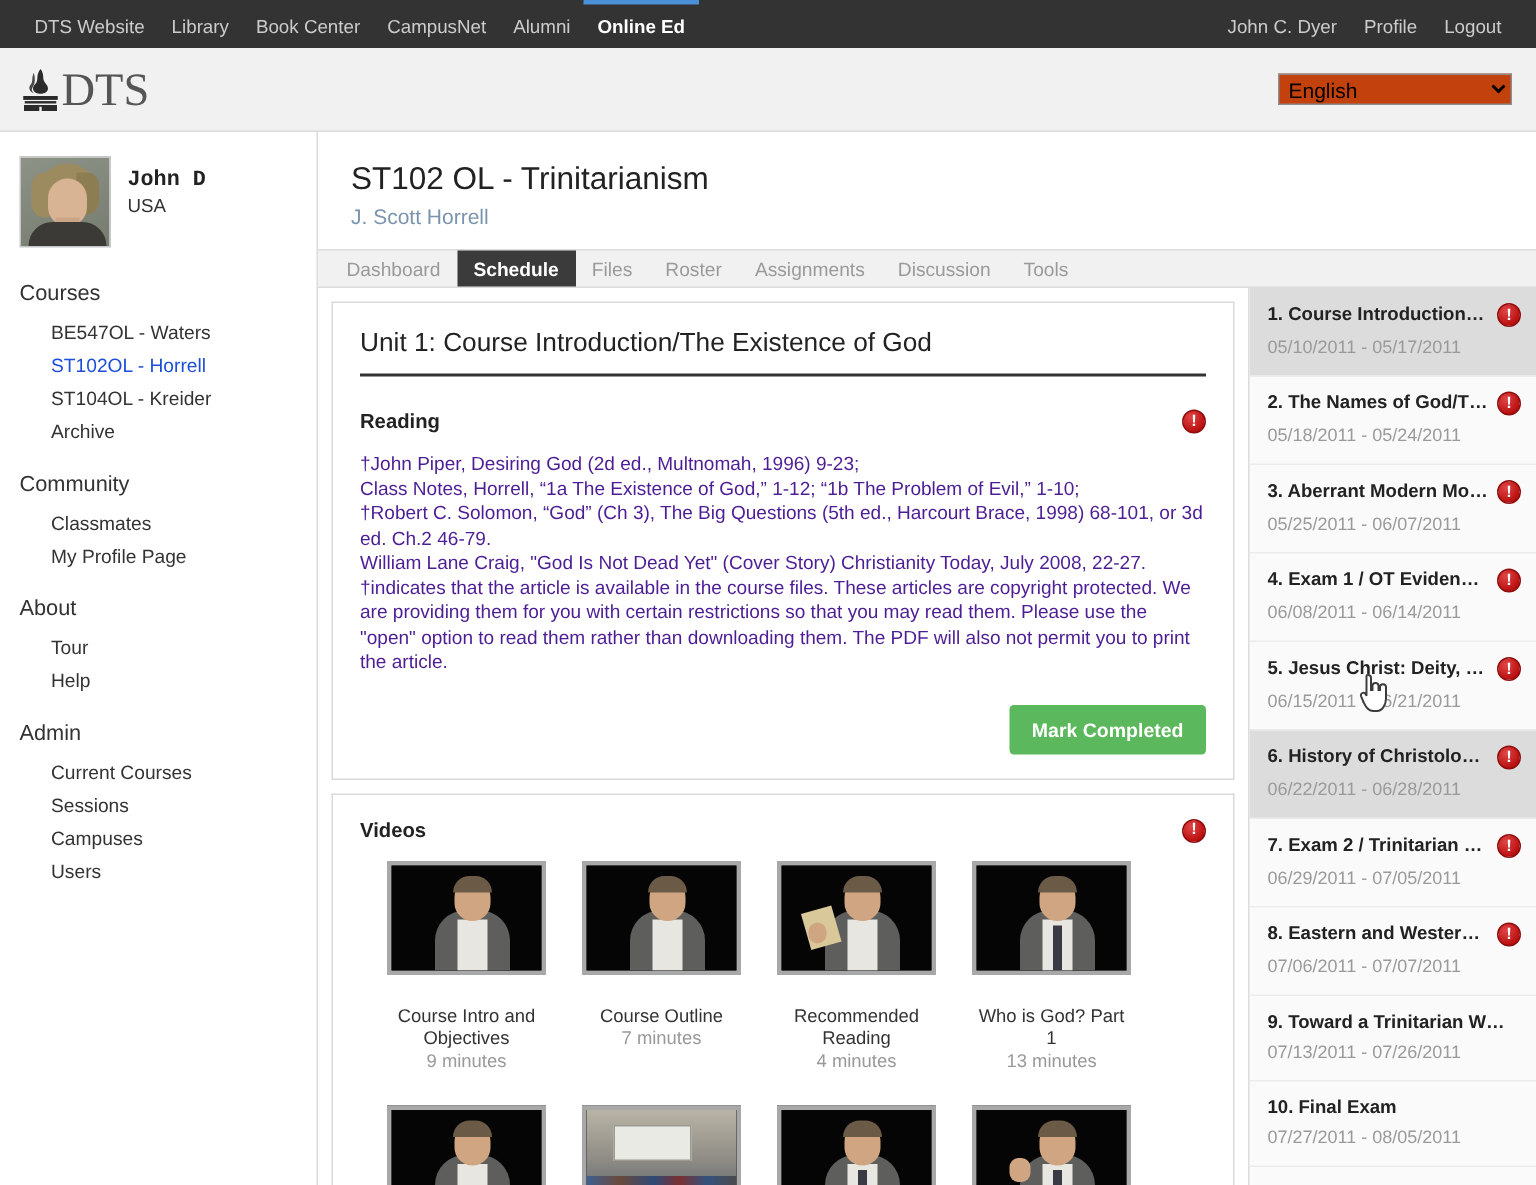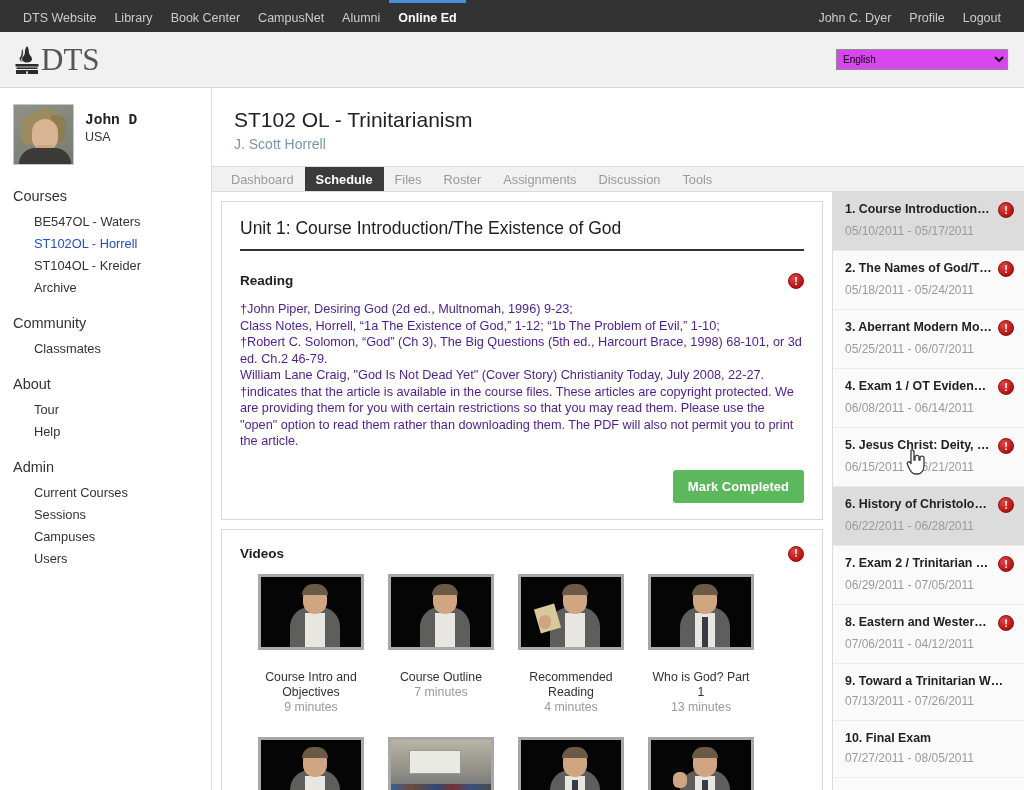--- a/index.html
+++ b/index.html
@@ -49,26 +49,26 @@
   #logo { display:flex; align-items:center; gap:1px; }
   #logo .mark { width:26px; height:30px; display:block; }
   #logo .word {
     font-family: "Liberation Serif", serif;
     font-size: 31px;
     color: #555;
     letter-spacing: 0px;
     line-height: 1;
   }
   #lang-select {
-    width: 172px;
+    width: 156px;
     height: 21px;
     font-family: "Liberation Sans", sans-serif;
-    font-size: 10px;
+    font-size: 14px;
     border: 1px solid #8d8d8d;
-    background: #d946ef;
+    background: #c2410c;
     padding: 0 2px;
     color:#000;
   }
 
   
   #page { display:flex; height: 702px; align-items: stretch; }
 
   
   #leftbar {
     width: 212px;
@@ -329,20 +329,21 @@
         <div class="sb-group">
           <div class="sb-head">Courses</div>
           <a class="sb-item" href="#">BE547OL - Waters</a>
           <a class="sb-item sel" href="#">ST102OL - Horrell</a>
           <a class="sb-item" href="#">ST104OL - Kreider</a>
           <a class="sb-item" href="#">Archive</a>
         </div>
         <div class="sb-group">
           <div class="sb-head">Community</div>
           <a class="sb-item" href="#">Classmates</a>
+          <a class="sb-item" href="#">My Profile Page</a>
         </div>
         <div class="sb-group">
           <div class="sb-head">About</div>
           <a class="sb-item" href="#">Tour</a>
           <a class="sb-item" href="#">Help</a>
         </div>
         <div class="sb-group">
           <div class="sb-head">Admin</div>
           <a class="sb-item" href="#">Current Courses</a>
           <a class="sb-item" href="#">Sessions</a>
@@ -539,21 +540,21 @@
                 <div class="unit-name">7. Exam 2 / Trinitarian De…</div>
                 <div class="alert-badge">!</div>
               </div>
               <div class="unit-dates">06/29/2011 - 07/05/2011</div>
             </div>
             <div class="unit-item">
               <div class="unit-row">
                 <div class="unit-name">8. Eastern and Western T…</div>
                 <div class="alert-badge">!</div>
               </div>
-              <div class="unit-dates">07/06/2011 - 04/12/2011</div>
+              <div class="unit-dates">07/06/2011 - 07/07/2011</div>
             </div>
             <div class="unit-item">
               <div class="unit-row">
                 <div class="unit-name">9. Toward a Trinitarian W…</div>
               </div>
               <div class="unit-dates">07/13/2011 - 07/26/2011</div>
             </div>
             <div class="unit-item">
               <div class="unit-row">
                 <div class="unit-name">10. Final Exam</div>

